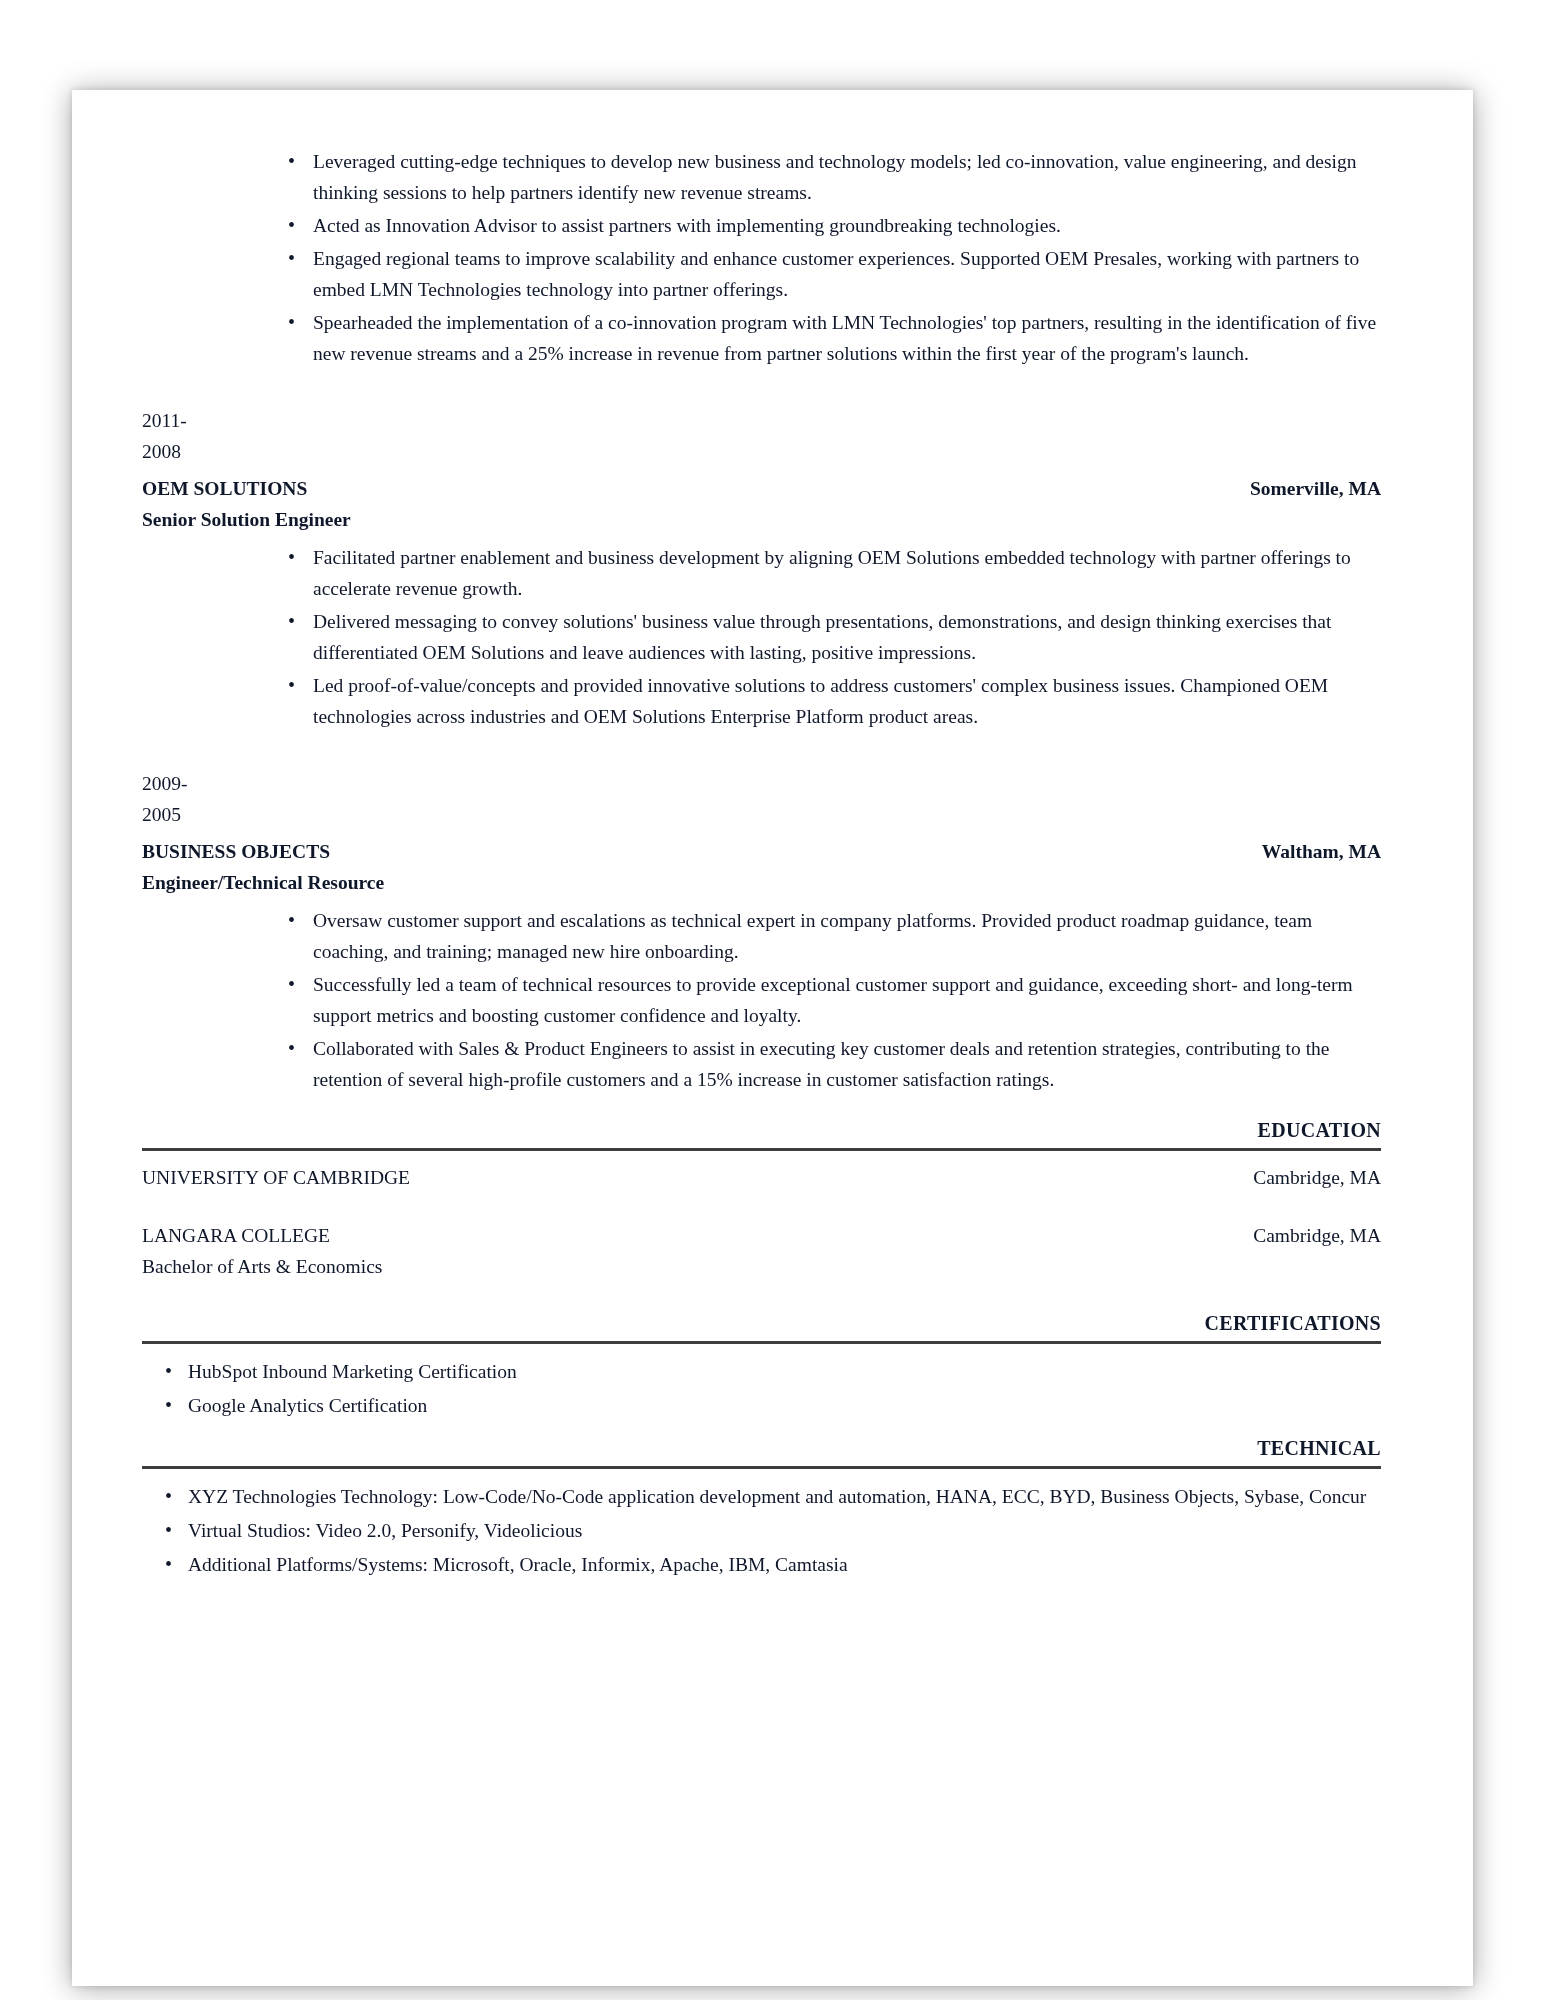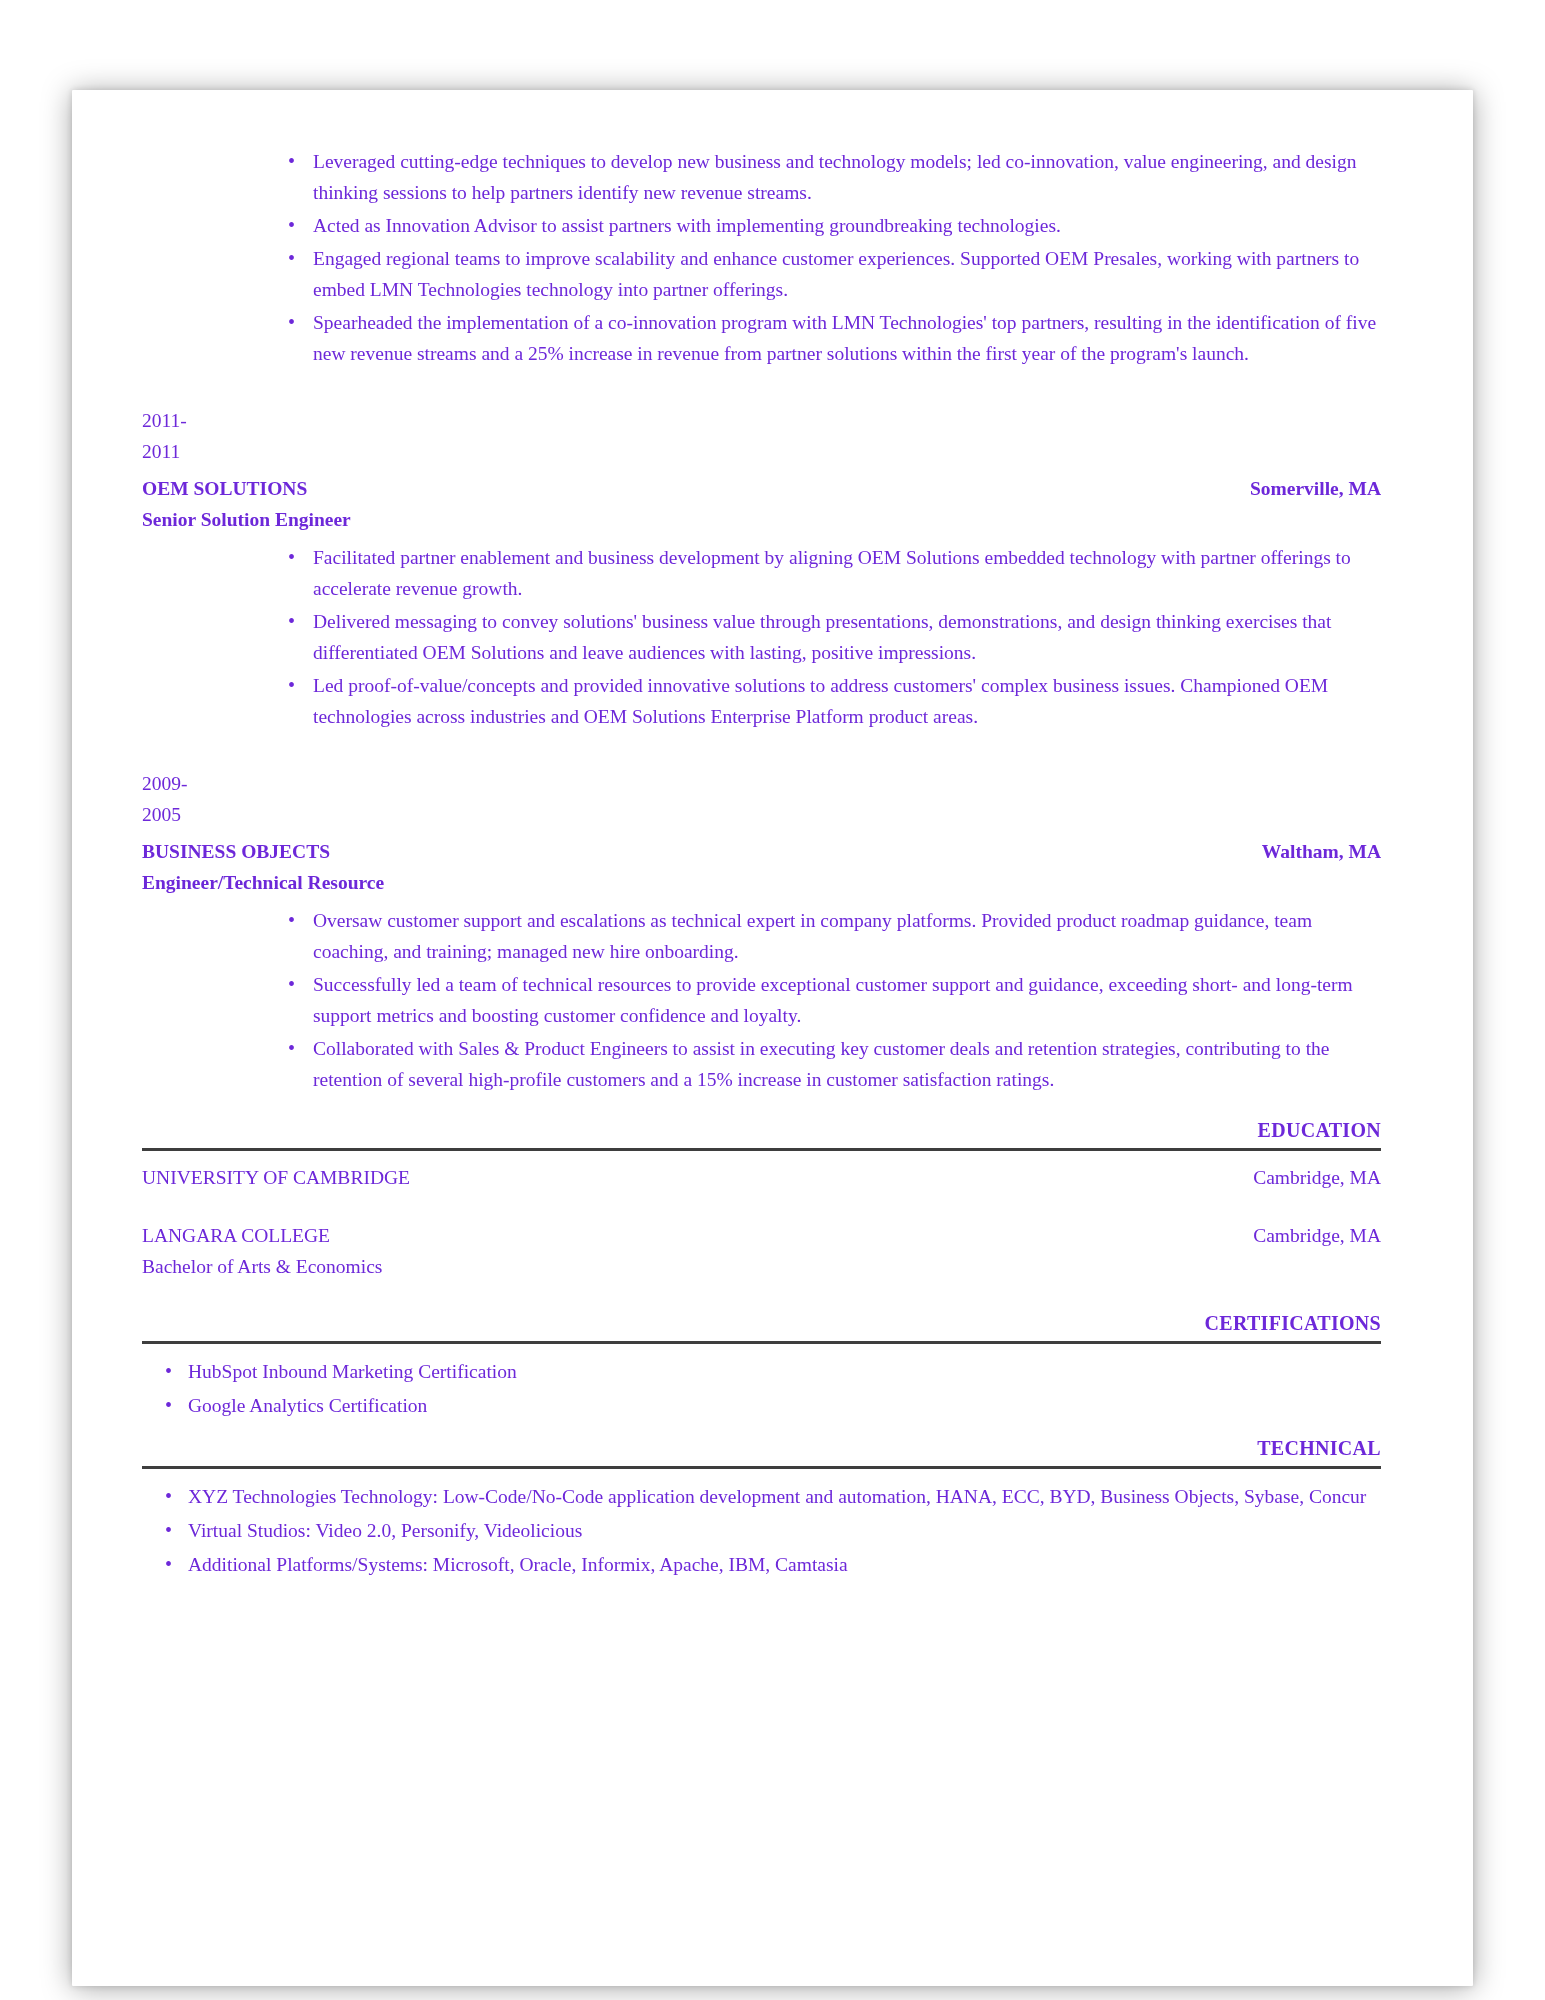--- a/index.html
+++ b/index.html
@@ -3,21 +3,21 @@
 <meta charset="utf-8">
 <style>
   html, body { margin: 0; padding: 0; }
   .canvas {
     position: relative;
     width: 1545px;
     height: 2000px;
     background: #ffffff;
     overflow: hidden;
     font-family: "Liberation Serif", "DejaVu Serif", serif;
-    color: #6d28d9;
+    color: #0f172a;
   }
   .sheet {
     position: absolute;
     left: 72px;
     top: 90px;
     width: 1401px;
     height: 1896px;
     background: #ffffff;
     border-radius: 1px;
     box-shadow: 0 2px 30px rgba(0,0,0,0.35), 0 0 6px rgba(0,0,0,0.15);
@@ -99,21 +99,21 @@
         <li>Leveraged cutting-edge techniques to develop new business and technology models; led co-innovation, value engineering, and design thinking sessions to help partners identify new revenue streams.</li>
         <li>Acted as Innovation Advisor to assist partners with implementing groundbreaking technologies.</li>
         <li>Engaged regional teams to improve scalability and enhance customer experiences. Supported OEM Presales, working with partners to embed LMN Technologies technology into partner offerings.</li>
         <li>Spearheaded the implementation of a co-innovation program with LMN Technologies' top partners, resulting in the identification of five new revenue streams and a 25% increase in revenue from partner solutions within the first year of the program's launch.</li>
       </ul>
 
       <div class="job">
         <div class="job-header">
           <div class="job-dates">
             <div>2011-</div>
-            <div>2011</div>
+            <div>2008</div>
           </div>
           <div class="job-main">
             <div class="row1">
               <span class="company">OEM SOLUTIONS</span>
               <span class="location">Somerville, MA</span>
             </div>
             <div class="job-title">Senior Solution Engineer</div>
           </div>
         </div>
         <ul class="job-bullets">

